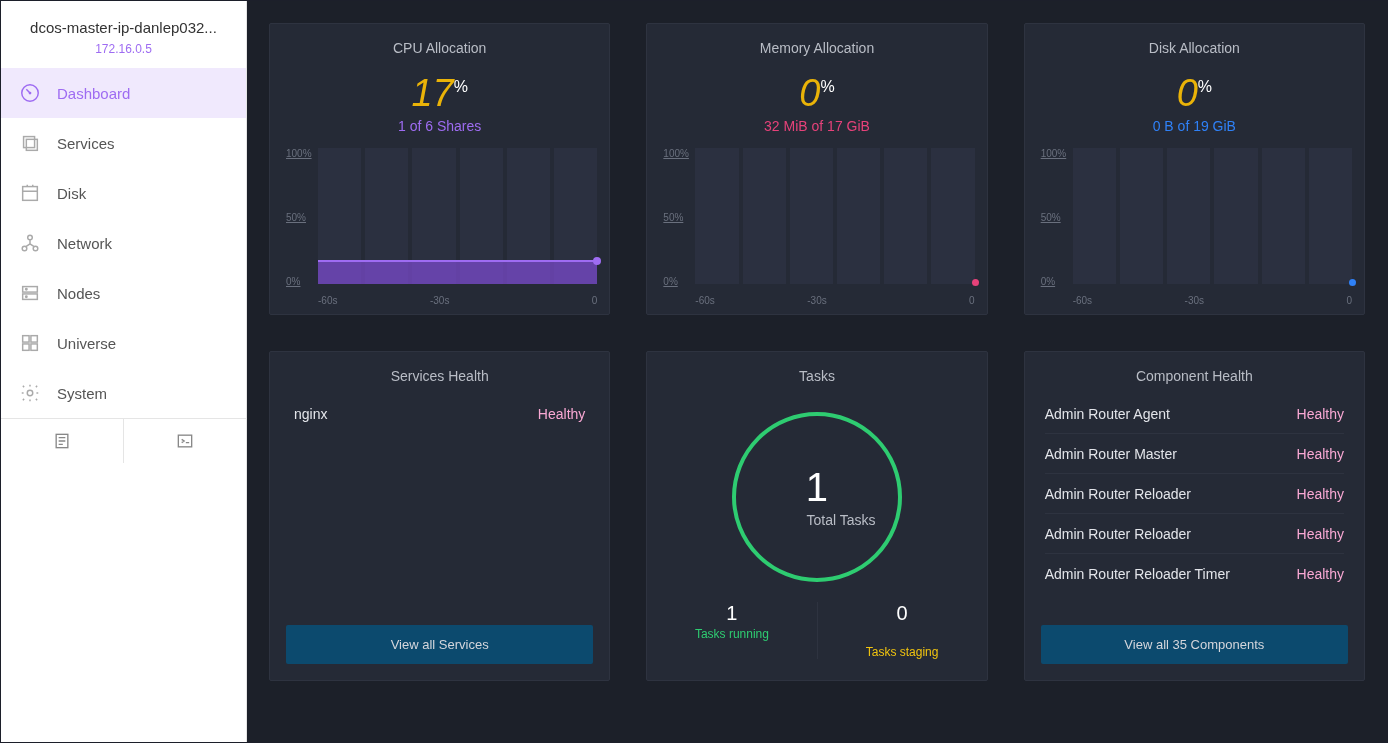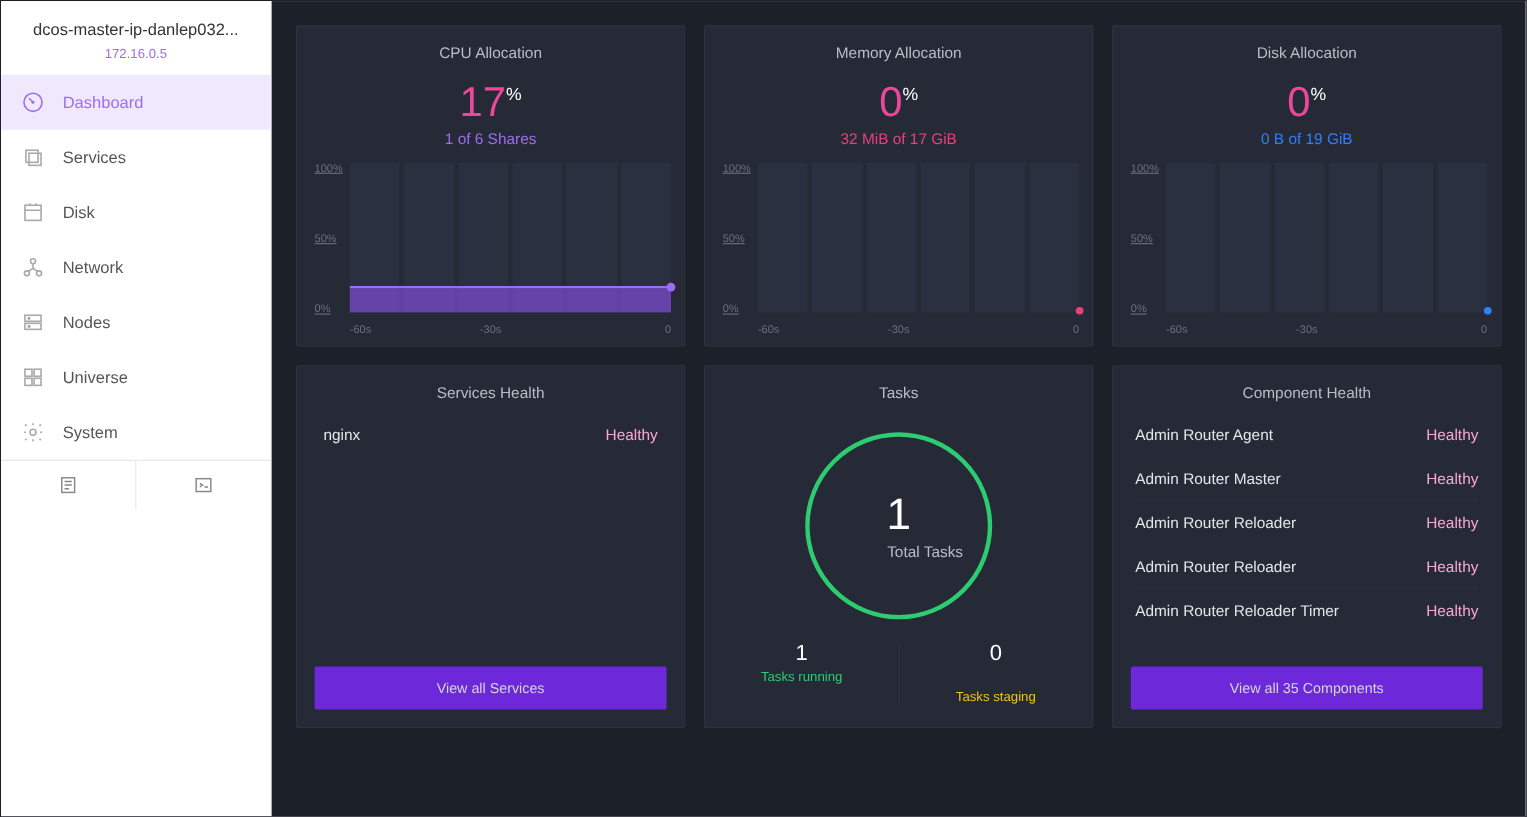--- a/index.html
+++ b/index.html
@@ -21,27 +21,27 @@
   .sidebar-footer { margin-top: auto; text-align: center; padding: 16px 0; }
   .logo-diamonds { display: inline-block; color: #d0d0d4; }
   .version { color: #9a9aa2; font-size: 12px; margin-top: 8px; }
 
   .bottom-bar { display: flex; border-top: 1px solid #e5e5e5; }
   .bottom-btn { flex: 1; display: flex; align-items: center; justify-content: center; height: 44px; cursor: pointer; color: #888; }
   .bottom-btn + .bottom-btn { border-left: 1px solid #e5e5e5; }
 
   
   .main { flex: 1; background: #1c2029; padding: 22px; overflow: auto; }
-  .grid { display: grid; grid-template-columns: repeat(3, 1fr); gap: 17px; border-radius: 22px; }
+  .grid { display: grid; grid-template-columns: repeat(3, 1fr); gap: 36px; border-radius: 22px; }
   .card { background: #252a36; border: 1px solid #2e3340; border-radius: 2px; padding: 16px 0 0 0; display: flex; flex-direction: column; }
   .card-title { text-align: center; color: #b9bdc6; font-size: 14px; font-weight: 400; margin-bottom: 10px; }
 
   
   .alloc-value { text-align: center; margin-top: 8px; }
-  .alloc-num { color: #ec4899; font-size: 38px; font-weight: 300; line-height: 1; }
+  .alloc-num { color: #eab308; font-size: 38px; font-weight: 300; line-height: 1; font-style: italic; }
   .alloc-pct { color: #fff; font-size: 16px; vertical-align: top; position: relative; top: 4px; }
   .alloc-sub { text-align: center; font-size: 14px; margin-top: 6px; }
   .sub-purple { color: #9e6cf2; }
   .sub-pink { color: #e6427a; }
   .sub-blue { color: #2f81f7; }
 
   .chart-area { height: 170px; position: relative; margin-top: 10px; }
   .y-label { position: absolute; left: 16px; color: #6a707e; font-size: 10px; text-decoration: underline; }
   .y-label.t100 { top: 4px; }
   .y-label.t50  { top: 68px; }
@@ -69,21 +69,21 @@
   .ring { width: 170px; height: 170px; border-radius: 50%; border: 4px solid #2ecc71; display: flex; flex-direction: column; align-items: center; justify-content: center; color: #fff; }
   .ring .big { font-size: 40px; font-weight: 300; }
   .ring .small { font-size: 14px; color: #b9bdc6; margin-top: 2px; margin-left: 48px; }
   .task-counts { display: flex; width: 100%; margin-top: 20px; margin-bottom: 4px; }
   .task-col { flex: 1; text-align: center; }
   .task-col + .task-col { border-left: 1px solid #2e3340; }
   .task-col .n { color: #fff; font-size: 20px; font-weight: 300; }
   .run-label { color: #2ecc71; font-size: 12px; margin-top: 2px; }
   .stage-label { color: #f1c40f; font-size: 12px; margin-top: 20px; }
 
-  .card-footer-btn { background: #6d28d9; color: #d4d6dc; text-align: center; font-size: 13px; padding: 12px 0; margin: 10px 16px 16px 16px; cursor: pointer; border-radius: 2px; }
+  .card-footer-btn { background: #0c4a6e; color: #d4d6dc; text-align: center; font-size: 13px; padding: 12px 0; margin: 10px 16px 16px 16px; cursor: pointer; border-radius: 2px; }
 
   svg { display: block; }
 </style>
 </head>
 <body>
 
 <aside class="sidebar">
   <div class="cluster-header">
     <div class="cluster-name">dcos-master-ip-danlep032...</div>
     <div class="cluster-ip">172.16.0.5</div>

